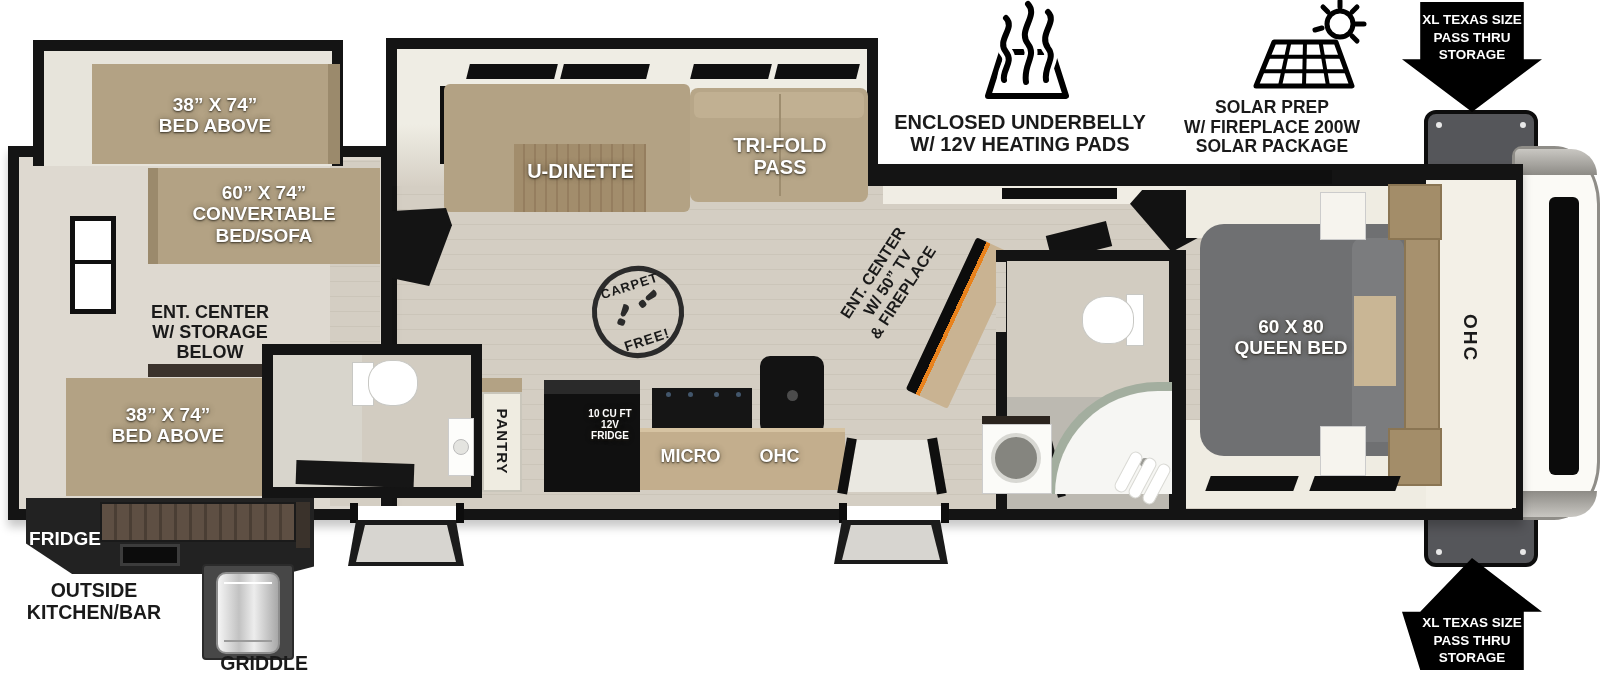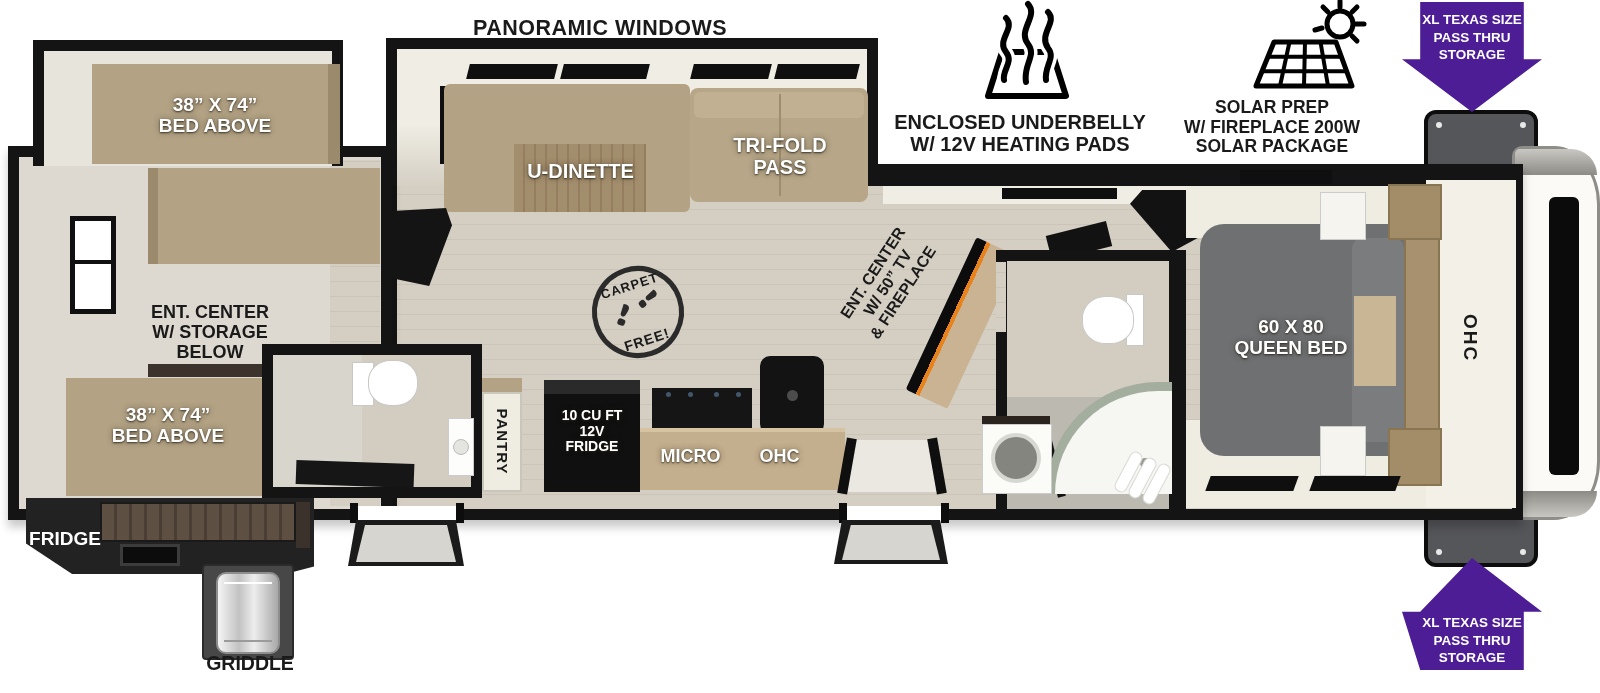--- a/index.html
+++ b/index.html
@@ -7,36 +7,35 @@
          font-family:"Liberation Sans",sans-serif;font-weight:700;}
   .abs{position:absolute;}
   .pre{white-space:pre-line;text-align:center;line-height:1.12;}
   .lbl{color:#1a1a1a;}
   .lblw{color:#fff;text-shadow:0 1px 2px rgba(40,35,25,.85),0 0 6px rgba(40,35,25,.45);}
   .room{position:absolute;border:11px solid #141414;box-sizing:border-box;}
   .slide{position:absolute;border:11px solid #141414;border-bottom:none;box-sizing:border-box;}
   .win{position:absolute;background:#fff;border:5px solid #101010;box-sizing:border-box;}
   .blkwin{position:absolute;background:#0f0f0f;}
   .tan{background:#b3a284;}
-  .arrow{position:absolute;background:#4c1d95;color:#fff;}
+  .arrow{position:absolute;background:#000000;color:#fff;}
   .arrow .atext{position:absolute;left:0;right:0;font-size:13.5px;line-height:1.3;}
   .ptbox{position:absolute;background:#55565a;border:4px solid #0d0d0d;box-sizing:border-box;}
   .screw{position:absolute;width:6px;height:6px;border-radius:50%;background:#e8e8e8;}
   .step-outer{position:absolute;background:#1b1b1b;clip-path:polygon(7% 0,93% 0,100% 100%,0 100%);}
   .step-inner{position:absolute;background:#d7d5d0;clip-path:polygon(9% 0,91% 0,100% 100%,0 100%);}
   .towel{position:absolute;width:11px;height:42px;background:#fff;border:1px solid #d9d9d4;border-radius:6px;transform:rotate(28deg);}
   .jamb{position:absolute;width:8px;height:20px;background:#0d0d0d;}
   .floor{background:repeating-linear-gradient(0deg,#d4cec3 0 14px,#cbc5b9 14px 15px);}
 </style>
 </head>
 <body>
 
 <div class="stage">
 
-  <div class="abs pre lbl" style="left:420px;top:16px;width:360px;font-size:21.5px;letter-spacing:.5px;">PANORAMIC WINDOWS</div>
 
   <svg class="abs" style="left:972px;top:0;" width="106" height="108" viewBox="0 0 106 108">
     <path d="M30 52 L80 52 L94 96 L16 96 Z" fill="#fff" stroke="#000" stroke-width="6" stroke-linejoin="round"></path>
     <g fill="none" stroke="#fff" stroke-width="13" stroke-linecap="round">
       <path d="M34 18 C44 28 24 40 34 52 C42 62 30 70 32 80"></path>
       <path d="M56 4 C67 16 45 30 56 44 C65 56 51 64 54 82"></path>
       <path d="M76 12 C86 22 66 34 76 48 C84 58 72 66 74 80"></path>
     </g>
     <g fill="none" stroke="#000" stroke-width="6" stroke-linecap="round">
       <path d="M34 18 C44 28 24 40 34 52 C42 62 30 70 32 80"></path>
@@ -109,20 +108,23 @@
   <div class="blkwin" style="left:468px;top:64px;width:88px;height:15px;transform:skewX(-14deg);"></div>
   <div class="blkwin" style="left:562px;top:64px;width:86px;height:15px;transform:skewX(-14deg);"></div>
   <div class="blkwin" style="left:692px;top:64px;width:78px;height:15px;transform:skewX(-14deg);"></div>
   <div class="blkwin" style="left:776px;top:64px;width:82px;height:15px;transform:skewX(-14deg);"></div>
   <div class="win" style="left:440px;top:86px;width:20px;height:78px;"></div>
 
   <div class="win" style="left:70px;top:216px;width:46px;height:98px;">
     <div class="abs" style="left:0;right:0;top:44%;height:4px;background:#101010;"></div>
   </div>
   <div class="abs tan" style="left:148px;top:168px;width:232px;height:96px;border-left:10px solid #9b8a6c;box-sizing:border-box;"></div>
+  <div class="abs pre lblw" style="left:150px;top:182px;width:228px;font-size:19px;">60” X 74”
+CONVERTABLE
+BED/SOFA</div>
   <div class="abs pre lbl" style="left:130px;top:302px;width:160px;font-size:18px;">ENT. CENTER
 W/ STORAGE
 BELOW</div>
   <div class="abs" style="left:148px;top:364px;width:228px;height:13px;background:#3b332c;"></div>
   <div class="abs tan" style="left:66px;top:378px;width:226px;height:118px;border-right:18px solid #9b8a6c;box-sizing:border-box;"></div>
   <div class="abs pre lblw" style="left:68px;top:404px;width:200px;font-size:19px;">38” X 74”
 BED ABOVE</div>
 
   <div class="abs tan" style="left:444px;top:84px;width:246px;height:128px;border-radius:6px;"></div>
   <div class="abs" style="left:514px;top:144px;width:132px;height:68px;background:repeating-linear-gradient(90deg,#a28d6c 0 9px,#957e5f 9px 11px);"></div>
@@ -156,21 +158,21 @@
 
   <div class="abs" style="left:878px;top:300px;width:168px;height:46px;border-radius:3px;transform:rotate(-65deg);background:linear-gradient(180deg,#0c0c0c 0 24%,#e8821c 24% 33%,#c9b392 33% 100%);"></div>
   <div class="abs pre lbl" style="left:813px;top:256px;width:150px;font-size:16px;transform:rotate(-57deg);">ENT. CENTER
 W/ 50” TV
 &amp; FIREPLACE</div>
 
   <div class="abs tan" style="left:482px;top:378px;width:40px;height:16px;"></div>
   <div class="abs" style="left:482px;top:392px;width:40px;height:100px;background:#efece1;border:2px solid #c9c6bb;box-sizing:border-box;"></div>
   <div class="abs lbl" style="left:452px;top:433px;width:100px;text-align:center;font-size:15px;transform:rotate(90deg);letter-spacing:1px;">PANTRY</div>
   <div class="abs" style="left:544px;top:380px;width:96px;height:112px;background:#101010;border-top:14px solid #2a2a2a;box-sizing:border-box;"></div>
-  <div class="abs pre lblw" style="left:546px;top:408px;width:92px;font-size:14px;">10 CU FT
+  <div class="abs pre lblw" style="left:564px;top:408px;width:92px;font-size:10px;">10 CU FT
 12V
 FRIDGE</div>
   <div class="abs" style="left:652px;top:388px;width:100px;height:46px;background:#151515;">
     <i class="abs" style="left:14px;top:4px;width:5px;height:5px;border-radius:50%;background:#42566b;"></i>
     <i class="abs" style="left:36px;top:4px;width:5px;height:5px;border-radius:50%;background:#42566b;"></i>
     <i class="abs" style="left:62px;top:4px;width:5px;height:5px;border-radius:50%;background:#42566b;"></i>
     <i class="abs" style="left:84px;top:4px;width:5px;height:5px;border-radius:50%;background:#42566b;"></i>
   </div>
   <div class="abs" style="left:760px;top:356px;width:64px;height:78px;background:#131313;border-radius:10px;">
     <i class="abs" style="left:27px;top:34px;width:11px;height:11px;border-radius:50%;background:#4c4c4c;"></i>
@@ -236,20 +238,22 @@
   <i class="jamb" style="left:941px;top:503px;"></i>
   <div class="step-outer" style="left:834px;top:520px;width:114px;height:44px;">
     <div class="step-inner" style="left:8px;top:5px;width:98px;height:35px;"></div>
   </div>
 
   <div class="abs" style="left:26px;top:498px;width:288px;height:76px;background:#222;clip-path:polygon(0 0,100% 0,100% 90%,90% 100%,16% 100%,0 60%);"></div>
   <div class="abs" style="left:100px;top:502px;width:196px;height:40px;background:repeating-linear-gradient(90deg,#5e4f43 0 12px,#4a3e34 12px 15px);border:2px solid #1a1a1a;box-sizing:border-box;"></div>
   <div class="abs" style="left:296px;top:502px;width:14px;height:46px;background:#3a322b;"></div>
   <div class="abs" style="left:120px;top:544px;width:60px;height:22px;background:#0c0c0c;border:3px solid #3c3c3c;box-sizing:border-box;"></div>
   <div class="abs lblw" style="left:24px;top:528px;width:82px;font-size:19px;text-align:center;text-shadow:none;">FRIDGE</div>
+  <div class="abs pre lbl" style="left:4px;top:580px;width:180px;font-size:19.5px;">OUTSIDE
+KITCHEN/BAR</div>
   <div class="abs" style="left:202px;top:564px;width:92px;height:96px;background:#474747;border:2px solid #2b2b2b;border-radius:4px;box-sizing:border-box;"></div>
   <div class="abs" style="left:216px;top:572px;width:64px;height:82px;border-radius:10px;background:linear-gradient(90deg,#f5f5f5,#c2c2c2 35%,#ededed 60%,#a8a8a8);border:2px solid #8e8e8e;box-sizing:border-box;">
     <i class="abs" style="left:6px;top:8px;right:6px;height:2px;background:#ffffff;"></i>
     <i class="abs" style="left:6px;bottom:10px;right:6px;height:2px;background:#9b9b9b;"></i>
   </div>
-  <div class="abs lbl" style="left:192px;top:652px;width:116px;text-align:center;font-size:19.5px;">GRIDDLE</div>
+  <div class="abs lbl" style="left:192px;top:652px;width:116px;text-align:right;font-size:19.5px;">GRIDDLE</div>
 
 </div>
 
 </body></html>

